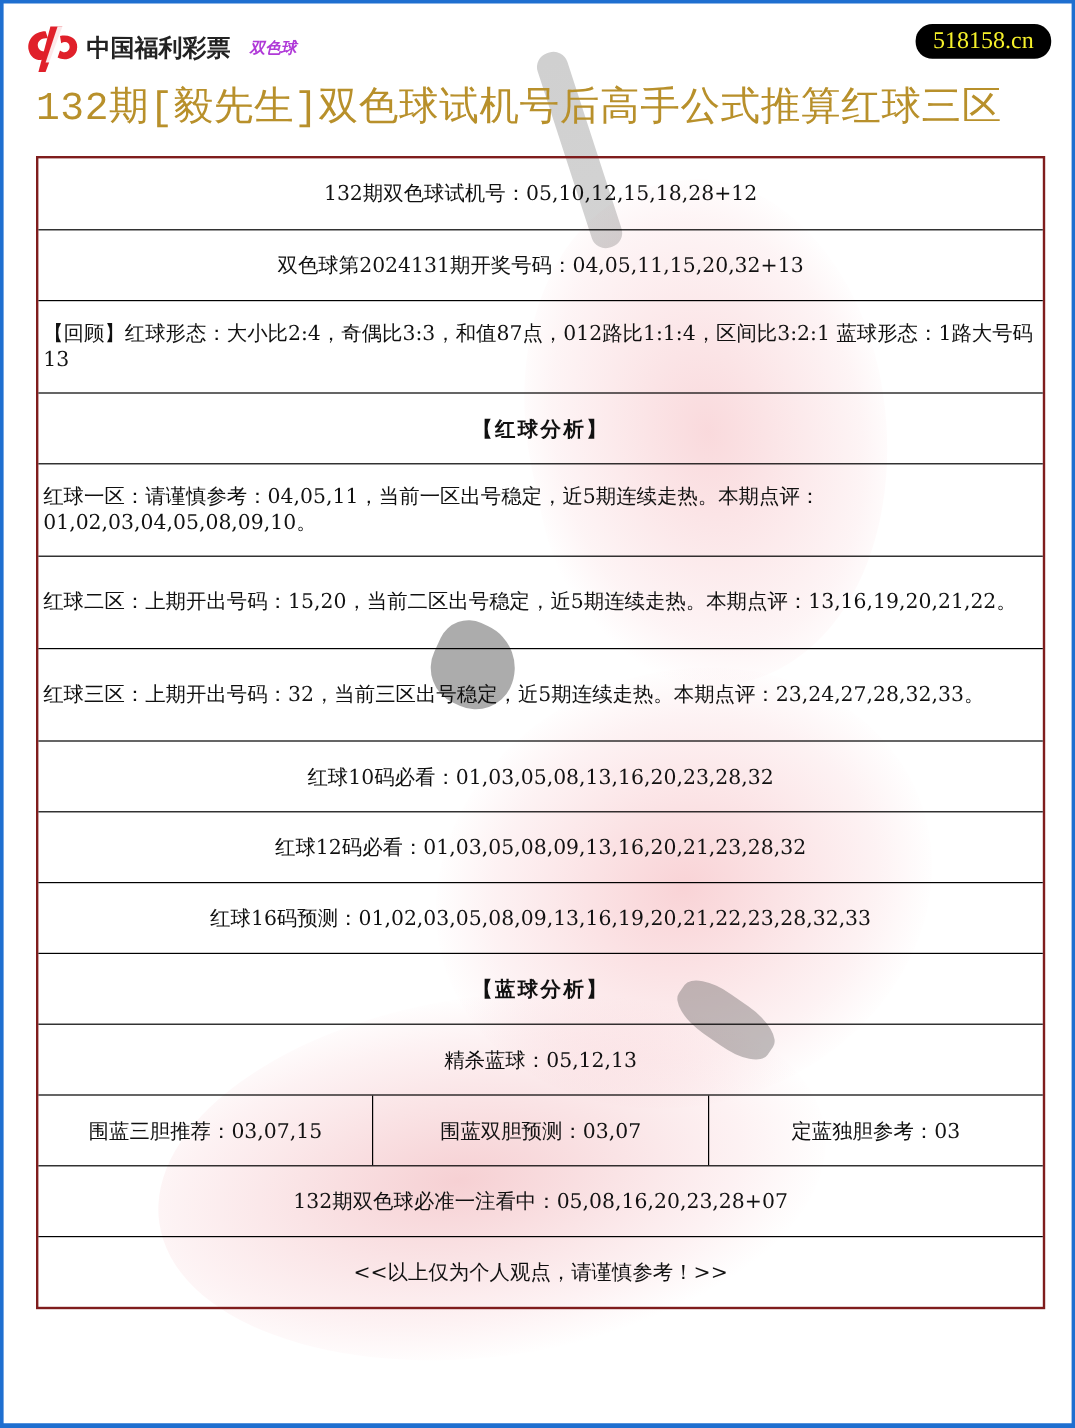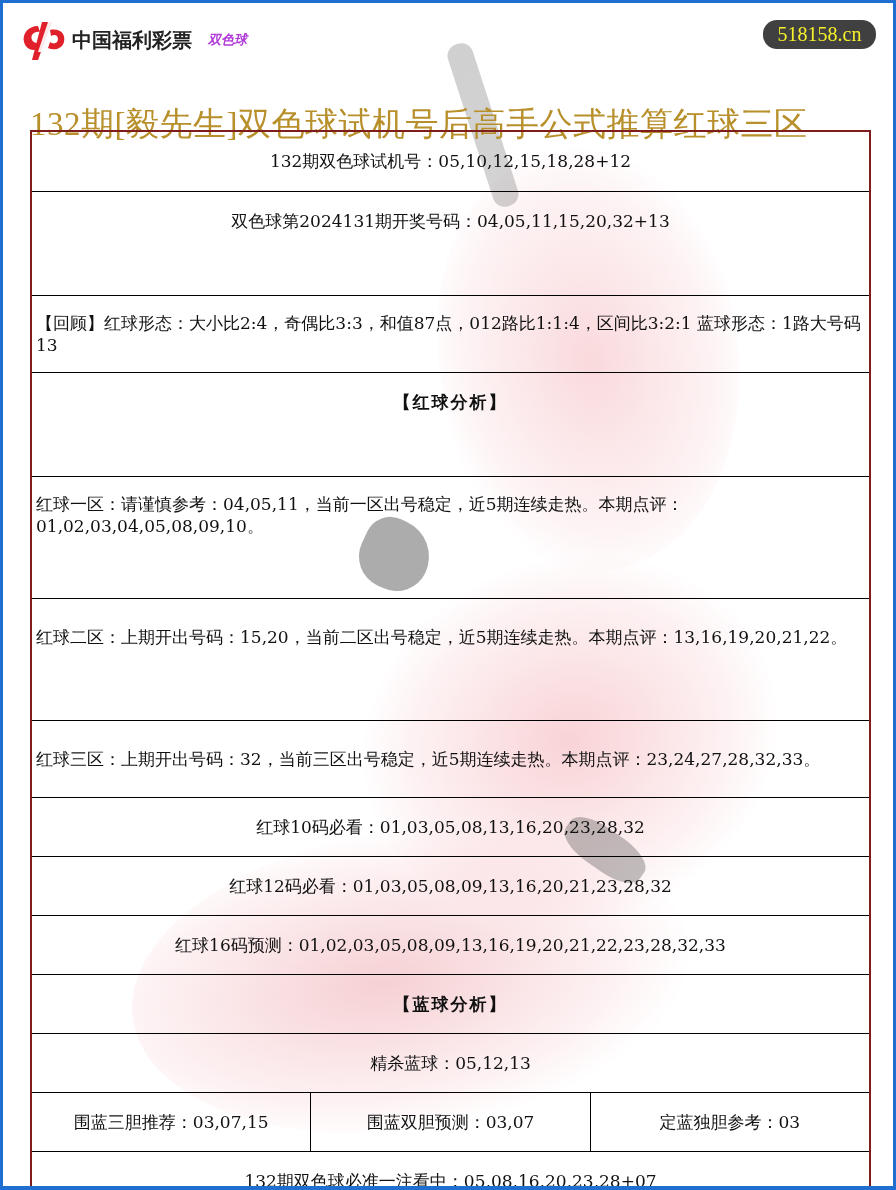--- a/index.html
+++ b/index.html
@@ -34,32 +34,32 @@
     background: rgba(70,70,70,0.45); transform: rotate(25deg); }
   .wm-stem3 { left: 560px; top: 830px; width: 90px; height: 40px; border-radius: 40%;
     background: rgba(80,80,80,0.35); transform: rotate(35deg); }
 
   .header { position: absolute; left: 0; top: 0; width: 896px; height: 130px; z-index: 2; }
   .logo { position: absolute; left: 20px; top: 18px; height: 44px; display: flex; align-items: center; }
   .logo-mark { width: 48px; height: 44px; position: relative; }
   .logo-text { font-family: "DejaVu Sans", "Liberation Sans", sans-serif; font-weight: bold; font-size: 20px; color: #222; margin-left: 4px; letter-spacing: 0px; text-align: right; }
   .logo-accent { font-family: "DejaVu Sans", "Liberation Sans", sans-serif; font-weight: bold; font-style: italic; font-size: 13px; color: #b03ad8; margin-left: 16px; }
   .site-badge { position: absolute; left: 763px; top: 20px; width: 113px; height: 29px;
-    background: #404040; color: #f6f12a; font-family: "Liberation Serif", "DejaVu Serif", serif;
+    background: #000000; color: #f6f12a; font-family: "Liberation Serif", "DejaVu Serif", serif;
     font-size: 20px; line-height: 29px; text-align: center; border-radius: 14px; }
   .page-title { position: absolute; left: 30px; top: 66px; width: 840px; text-align: left;
-    font-family: Liberation Serif, serif; font-size: 33px; color: #b8902b; letter-spacing: 0.5px; white-space: nowrap; margin-top: 36px; }
+    font-family: Liberation Mono, monospace; font-size: 33px; color: #b8902b; letter-spacing: 0.5px; white-space: nowrap; }
 
   .table { position: absolute; left: 30px; top: 130px; width: 841px; z-index: 2;
     border: 2px solid #7f1d1d; box-sizing: border-box; }
   .row { border-top: 1px solid #000; box-sizing: border-box; display: flex; align-items: center;
     font-size: 17px; color: #111; }
   .row:first-child { border-top: none; }
   .row.center { justify-content: center; text-align: center; }
-  .row.left { justify-content: flex-start; text-align: left; padding: 16px 4px; margin-top: 45px; }
+  .row.left { justify-content: flex-start; text-align: left; padding: 16px 4px; }
   .row.h58 { height: 59px; }
   .row.h77 { height: 77px; }
   .cell { flex: 1 1 0; height: 100%; display: flex; align-items: center; justify-content: center;
     border-left: 1px solid #000; box-sizing: border-box; }
   .cell:first-child { border-left: none; }
   .section-head { font-weight: bold; letter-spacing: 2px; }
   .txt-block { line-height: 22px; }
 </style>
 </head>
 <body>

